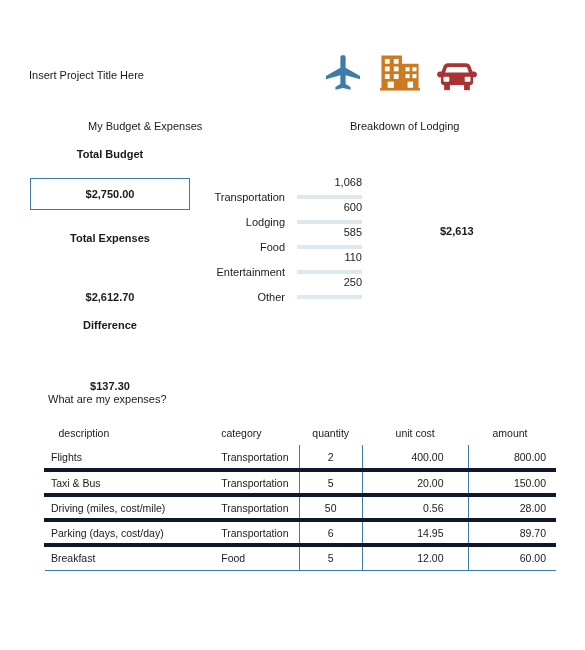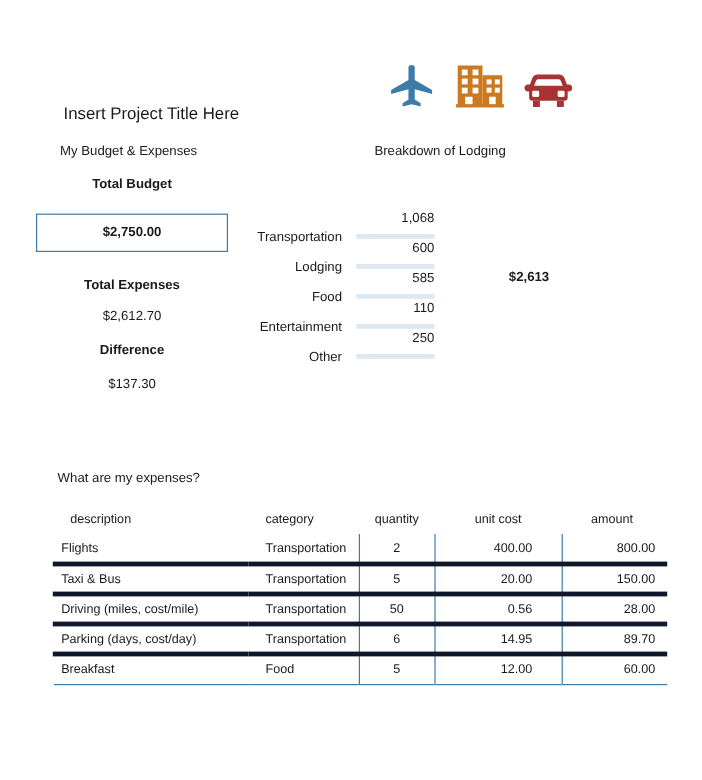--- a/index.html
+++ b/index.html
@@ -17,25 +17,24 @@
     position: relative;
     width: 585px;
     height: 650px;
     background: #ffffff;
   }
 
   
   .project-title {
     position: absolute;
     left: 29px;
-    top: 86px;
-    font-size: 14px;
-    color: #1a1a1a;
-    white-space: nowrap;
-    margin-left: 24px;
+    top: 69px;
+    font-size: 11px;
+    color: #1a1a1a;
+    white-space: nowrap;
   }
 
   
   .icon-strip {
     position: absolute;
     left: 322px;
     top: 50px;
     width: 145px;
     height: 48px;
     display: flex;
@@ -43,43 +42,45 @@
     gap: 14px;
   }
   .icon-box { display: block; }
 
   
   .section-head {
     position: absolute;
     font-size: 11px;
     color: #1a1a1a;
     white-space: nowrap;
+    margin-left: 38px;
   }
   .section-head.left  { left: 50px;  top: 120px; }
   .section-head.right { left: 312px; top: 120px; }
 
   
   .budget-col {
     position: absolute;
     left: 30px;
     top: 148px;
     width: 160px;
     text-align: center;
   }
   .budget-label {
     font-size: 11px;
     font-weight: bold;
     color: #1a1a1a;
     white-space: nowrap;
   }
   .budget-value {
     font-size: 11px;
-    font-weight: normal;
-    color: #1a1a1a;
-    white-space: nowrap;
+    font-weight: bold;
+    color: #1a1a1a;
+    white-space: nowrap;
+    margin-top: 33px;
   }
   .budget-input {
     margin-top: 18px;
     margin-bottom: 6px;
     height: 32px;
     border: 1px solid #3d7ba8;
     background: #ffffff;
     display: flex;
     align-items: center;
     justify-content: center;
@@ -127,21 +128,21 @@
     left: 6px;
     right: 0;
     bottom: 2px;
     height: 4px;
     background: #dde8f1;
   }
 
   
   .breakdown-total {
     position: absolute;
-    left: 424px;
+    left: 440px;
     top: 225px;
     font-size: 11px;
     font-weight: bold;
     color: #1a1a1a;
     white-space: nowrap;
   }
 
   
   .expenses-question {
     position: absolute;

